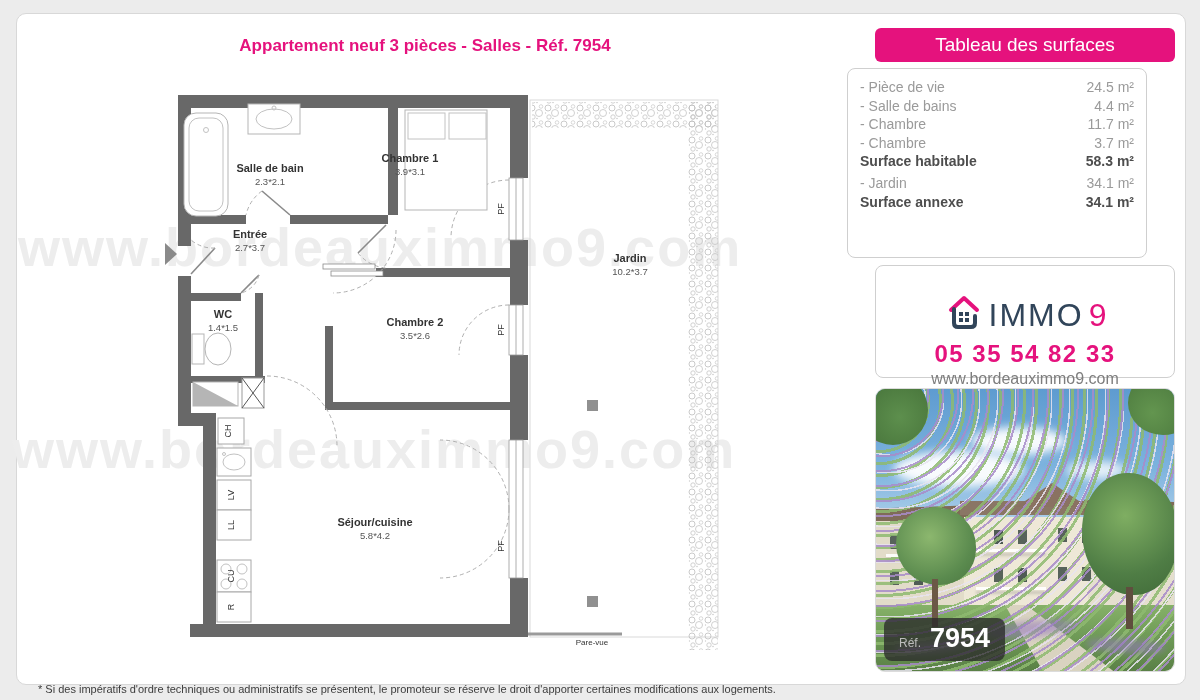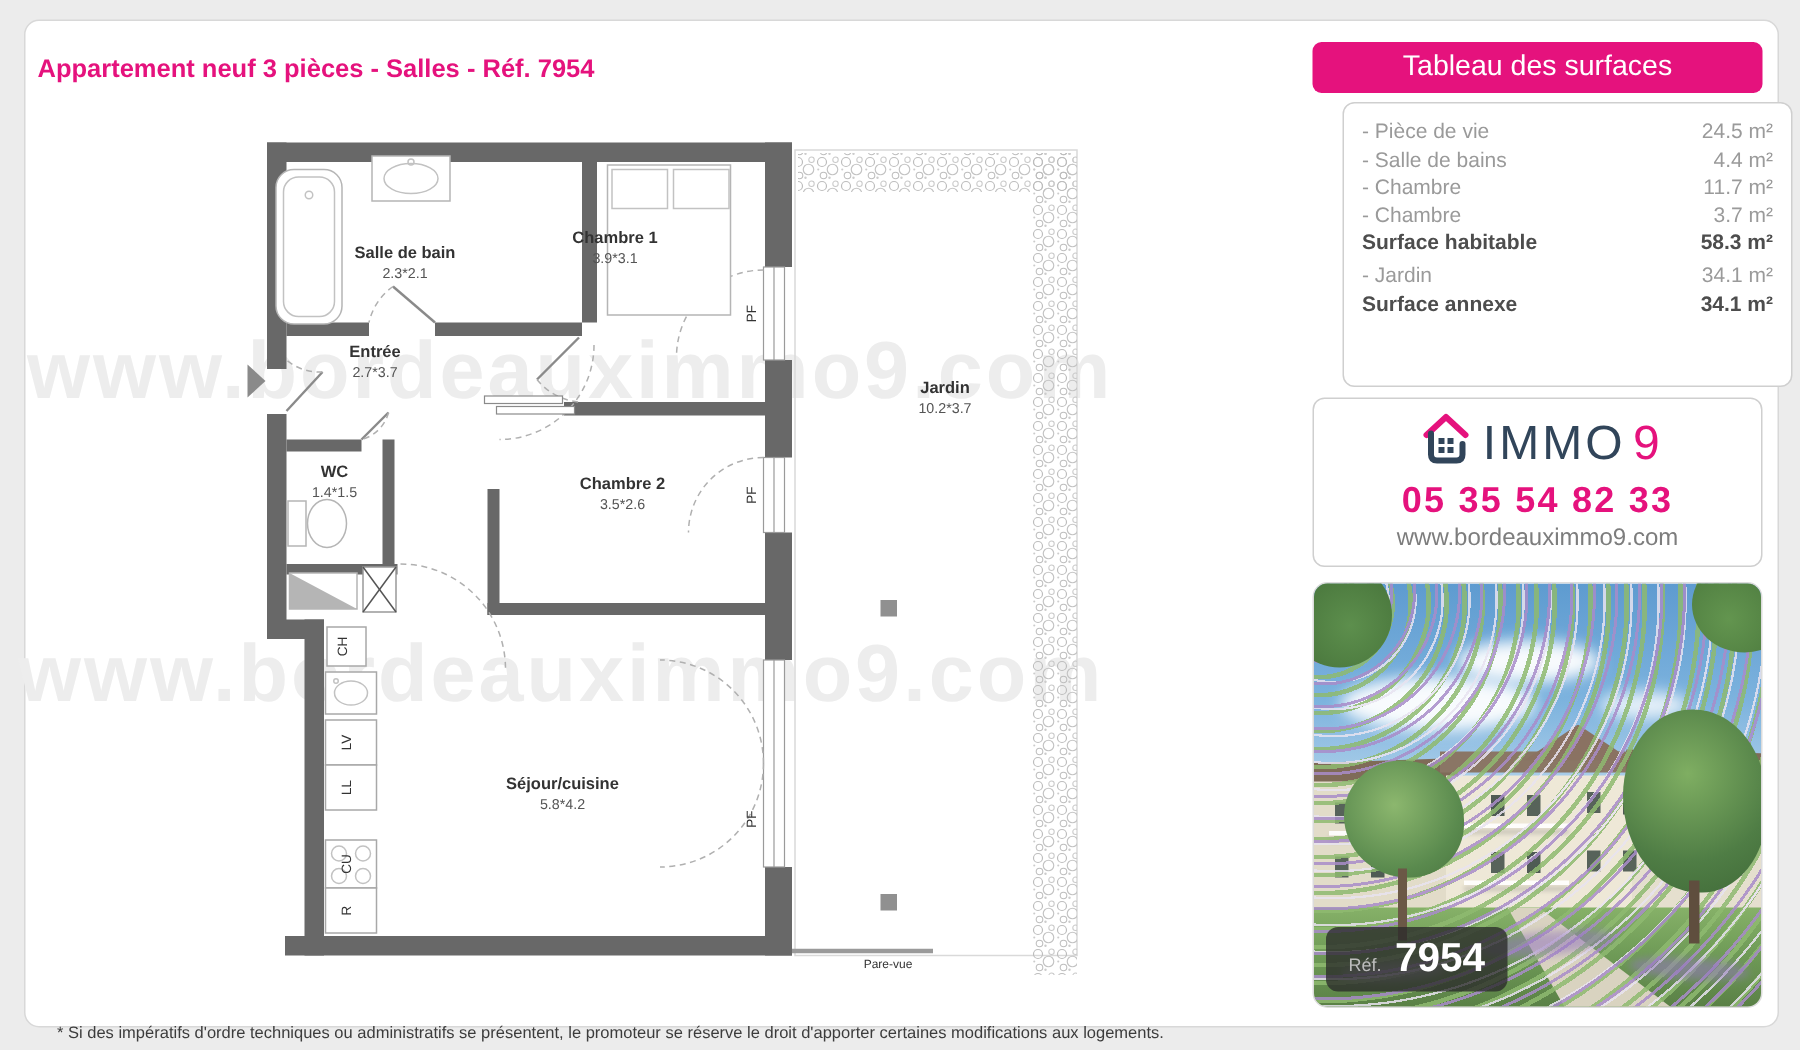--- a/index.html
+++ b/index.html
@@ -2,21 +2,21 @@
 <html><head>
 <meta charset="utf-8">
 <style>
   html,body{margin:0;padding:0;}
   body{
     width:1200px;height:700px;position:relative;overflow:hidden;
     background:#ececec;font-family:"Liberation Sans",sans-serif;
   }
   .card{position:absolute;left:16px;top:13px;width:1168px;height:670px;
     background:#fff;border:1px solid #d8d8d8;border-radius:10px;z-index:0;}
-  .page-title{position:absolute;left:25px;top:36px;width:800px;text-align:left;
+  .page-title{position:absolute;left:25px;top:36px;width:800px;text-align:center;
     color:#e5127d;font-weight:bold;font-size:17px;z-index:4;}
   .watermark{position:absolute;color:#ededed;font-weight:bold;font-size:54px;
     letter-spacing:2px;white-space:nowrap;z-index:1;}
   #wm1{left:18px;top:216px;}
   #wm2{left:12px;top:418px;}
   .plan-svg{position:absolute;left:160px;top:88px;z-index:2;}
 
   
   .wall{fill:#686868;}
   .fix{fill:#fff;stroke:#b5b5b5;stroke-width:1;}
@@ -27,30 +27,30 @@
   .room-dims{font:9.5px "Liberation Sans",sans-serif;fill:#555;text-anchor:middle;}
   .small-lbl{font:9px "Liberation Sans",sans-serif;fill:#333;text-anchor:middle;}
   .tiny-lbl{font:8px "Liberation Sans",sans-serif;fill:#333;text-anchor:middle;}
   .appliance{fill:#fff;stroke:#a8a8a8;stroke-width:1;}
   .win{fill:#fff;stroke:#9a9a9a;stroke-width:0.8;}
 
   
   .panel-header{position:absolute;left:875px;top:28px;width:300px;height:34px;
     background:#e5127d;border-radius:6px;color:#fff;font-size:19px;z-index:3;
     display:flex;align-items:center;justify-content:center;}
-  .surfaces{position:absolute;left:895px;top:68px;width:300px;height:190px;z-index:3;
+  .surfaces{position:absolute;left:847px;top:68px;width:300px;height:190px;z-index:3;
     background:#fff;border:1px solid #cfcfcf;border-radius:8px;box-sizing:border-box;
     padding:9px 12px;font-size:14px;color:#9a9a9a;}
   .srow{display:flex;justify-content:space-between;line-height:18.6px;}
   .srow.total{color:#4d4d4d;font-weight:bold;}
   .srow.gap{margin-top:3px;}
   .logo-card{position:absolute;left:875px;top:265px;width:300px;height:113px;z-index:3;
     background:#fff;border:1px solid #cfcfcf;border-radius:8px;box-sizing:border-box;
     text-align:center;padding-top:9px;}
-  .brand{display:flex;align-items:center;justify-content:center;gap:5px;height:40px;}
+  .brand{display:flex;align-items:center;justify-content:center;gap:5px;height:40px;margin-top:20px;}
   .brand-main{font-size:32px;color:#31455a;letter-spacing:2px;}
   .brand-digit{font-size:32px;color:#e5127d;}
   .phone{color:#e5127d;font-size:24px;font-weight:bold;letter-spacing:1.5px;margin-top:5px;}
   .website{color:#7d7d7d;font-size:16px;margin-top:2px;}
 
   
   .photo{position:absolute;left:875px;top:388px;width:300px;height:284px;z-index:3;
     border-radius:10px;overflow:hidden;border:1px solid #dcdcdc;box-sizing:border-box;}
   .sky{position:absolute;inset:0;
     background:linear-gradient(180deg,#5e9bd0 0%,#7db3de 28%,#b8d6ec 52%,#e3ecf1 58%,#e9ecea 62%);}

